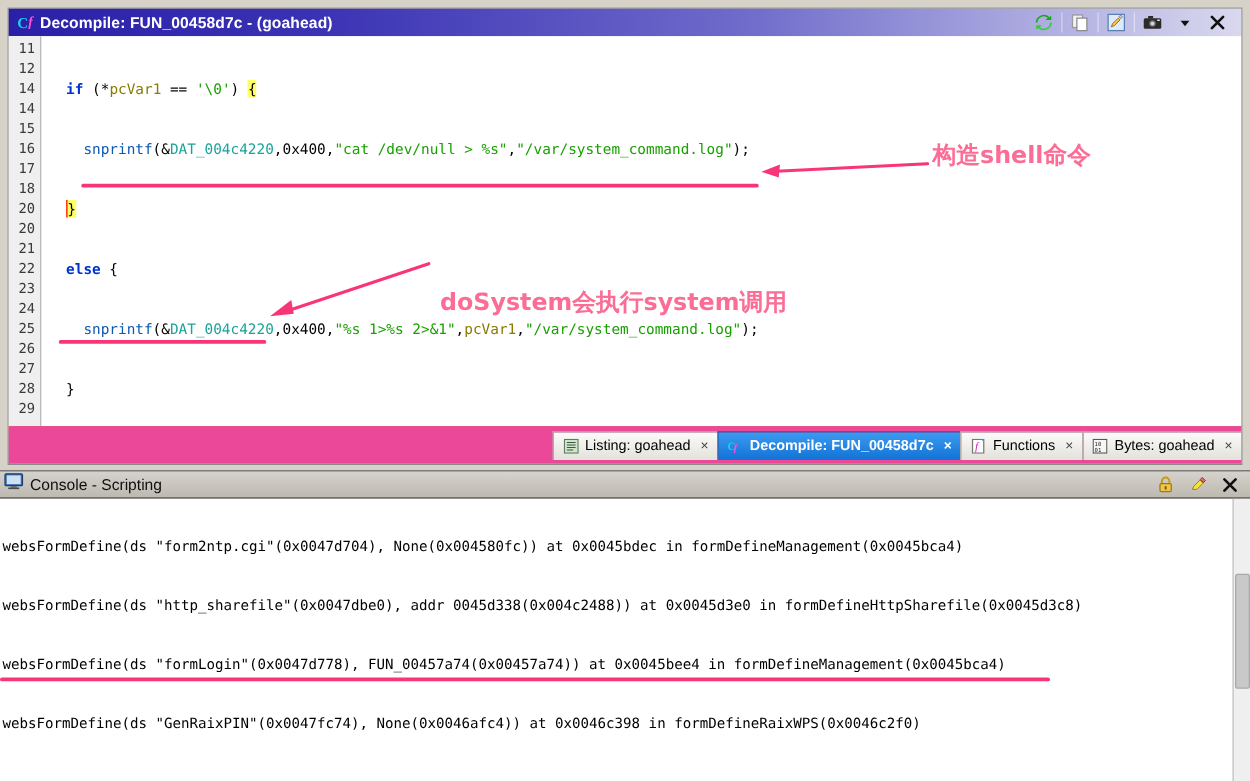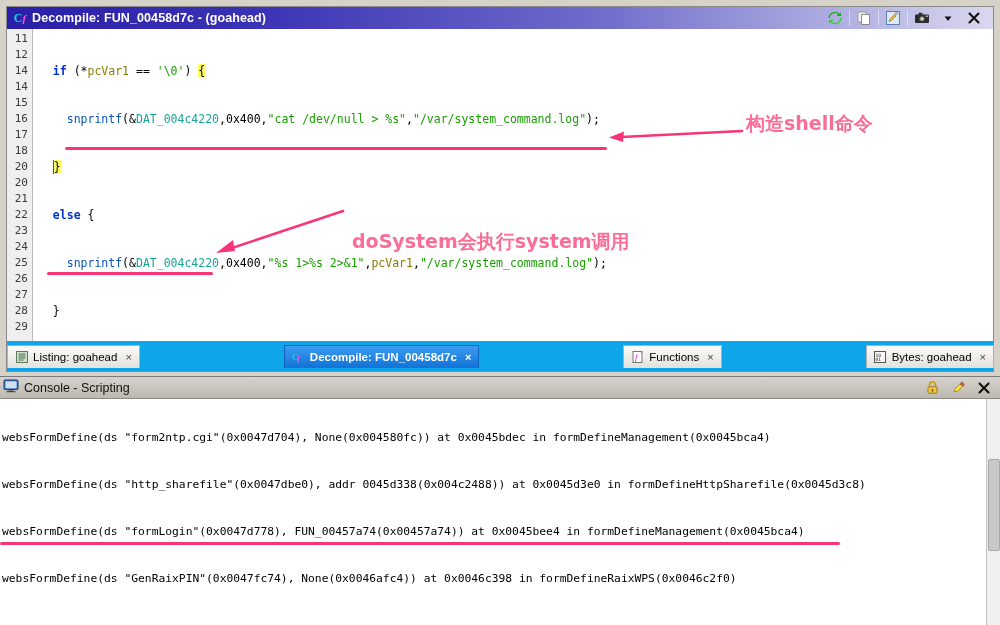--- a/index.html
+++ b/index.html
@@ -84,23 +84,23 @@
   .par  { color: #8a7a00; margin-top: 21px; }
   .str  { color: #18a000; }
   .num  { color: #000000; }
   .hl   { background: #ffff66; }
   .caret { border-left: 1px solid #ff0000; }
 
   
   .tabstrip {
     position: absolute; left: 0; bottom: 0;
     width: 100%; height: 30px;
-    background: #0ea5e9;
+    background: #ec4899;
     display: flex; align-items: center;
-    justify-content: space-between;
+    justify-content: flex-end;
     gap: 0;
     box-sizing: border-box;
   }
   .tab {
     display: flex; align-items: center;
     height: 22px; padding: 0 7px;
     font-size: 11.5px; color: #000;
     border: 1px solid #b0b0b0;
     border-bottom: none;
     background: linear-gradient(to bottom, #fbfbfa, #e3e1da);

